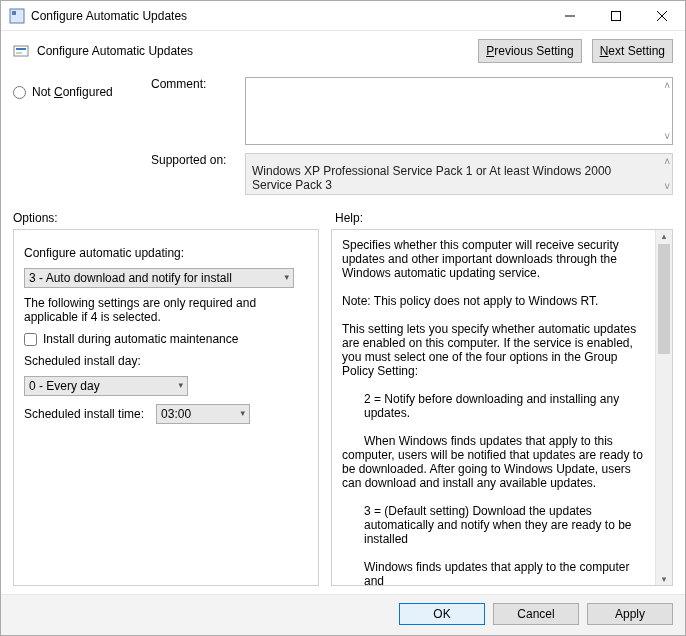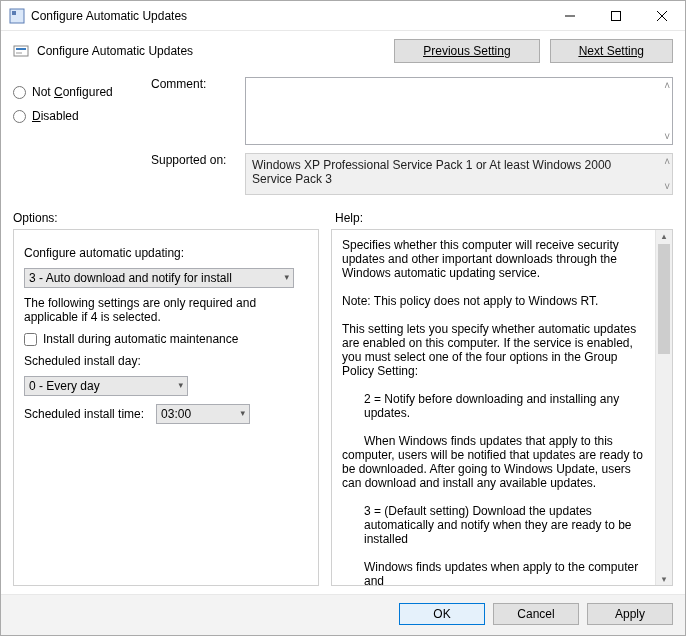--- a/index.html
+++ b/index.html
@@ -4,33 +4,33 @@
 <style>
 * { box-sizing: border-box; font-family: "Segoe UI", Tahoma, sans-serif; font-size: 12px; }
 body { margin: 0; background: #fff; width: 686px; height: 636px; border: 1px solid #aaa; display: flex; flex-direction: column; }
 .titlebar { height: 30px; background: #fff; display: flex; align-items: center; padding: 0 0 0 8px; border-bottom: 1px solid #e8e8e8; }
 .titlebar .app-icon { width: 16px; height: 16px; margin-right: 6px; display: inline-flex; align-items: center; }
 .titlebar .title { flex: 1; }
 .titlebar .winbtn { width: 46px; height: 30px; display: flex; align-items: center; justify-content: center; }
 .subheader { display: flex; align-items: center; padding: 8px 12px 14px 12px; }
 .subheader .left { display: flex; align-items: center; gap: 8px; flex: 1; }
 .subheader .sh-icon { width: 16px; height: 16px; }
-.sh-btn { border: 1px solid #adadad; background: #e1e1e1; padding: 4px 28px; margin-left: 10px; text-decoration: underline; }
+.sh-btn { border: 1px solid #adadad; background: #e1e1e1; padding: 4px 7px; margin-left: 10px; }
 .sh-btn .ul { text-decoration: underline; }
 .mid { display: flex; padding: 0 12px 8px 12px; gap: 10px; }
 .radios { width: 128px; padding-top: 4px; }
 .radio { display: flex; align-items: center; gap: 6px; margin: 4px 0 10px 0; }
 .radio input { margin: 0; }
 .labelcol { width: 88px; }
 .labelrow { display: flex; gap: 6px; margin-bottom: 8px; }
 .comment-box { flex: 1; height: 68px; border: 1px solid #abadb3; background: #fff; position: relative; }
 .comment-box .scroll-up, .supported-box .scroll-up { position: absolute; right: 2px; top: 2px; color: #888; font-size: 10px; }
 .comment-box .scroll-down, .supported-box .scroll-down { position: absolute; right: 2px; bottom: 2px; color: #888; font-size: 10px; }
 .supported-row { display: flex; gap: 6px; align-items: flex-start; margin-top: 4px; }
-.supported-box { flex: 1; height: 42px; border: 1px solid #d0d0d0; background: #f0f0f0; padding: 4px 20px 4px 6px; position: relative; color: #222; }
+.supported-box { flex: 1; height: 42px; border: 1px solid #d0d0d0; background: #f0f0f0; padding: 10px 20px 4px 6px; position: relative; color: #222; }
 .section-labels { display: flex; padding: 8px 12px 4px 12px; gap: 12px; }
 .section-labels .opt { width: 310px; }
 .panes { display: flex; padding: 0 12px 8px 12px; gap: 12px; flex: 1; min-height: 0; }
 .pane { border: 1px solid #d0d0d0; background: #fff; padding: 8px 10px; }
 .options-pane { width: 306px; }
 .help-pane { flex: 1; position: relative; padding-right: 20px; overflow: hidden; }
 .help-pane .scrollbar { position: absolute; right: 0; top: 0; bottom: 0; width: 17px; background: #f0f0f0; border-left: 1px solid #e4e4e4; }
 .help-pane .scrollbar .thumb { position: absolute; top: 14px; left: 2px; right: 2px; height: 110px; background: #cdcdcd; }
 .help-pane .scrollbar .arr { position: absolute; left: 0; right: 0; text-align: center; font-size: 9px; color: #666; }
 .help-pane .scrollbar .arr.top { top: 1px; }
@@ -93,24 +93,20 @@
   <button class="sh-btn" type="button"><span class="ul">P</span>revious Setting</button>
   <button class="sh-btn" type="button"><span class="ul">N</span>ext Setting</button>
 </div>
 
 <div class="mid">
   <div class="radios">
     <label class="radio">
       <input type="radio" name="st" style="">
       <span>Not <span style="text-decoration:underline">C</span>onfigured</span>
     </label>
-    <label class="radio">
-      <input type="radio" name="st" style="">
-      <span><span style="text-decoration:underline">D</span>isabled</span>
-    </label>
   </div>
   <div style="flex:1">
     <div class="labelrow">
       <div class="labelcol">Comment:</div>
       <div class="comment-box">
         <span class="scroll-up">˄</span>
         <span class="scroll-down">˅</span>
       </div>
     </div>
     <div class="supported-row">
@@ -156,21 +152,21 @@
   </div>
 
   <div class="pane help-pane">
     <div class="help-text">
       <p>Specifies whether this computer will receive security updates and other important downloads through the Windows automatic updating service.</p>
       <p>Note: This policy does not apply to Windows RT.</p>
       <p>This setting lets you specify whether automatic updates are enabled on this computer. If the service is enabled, you must select one of the four options in the Group Policy Setting:</p>
       <p class="indent">2 = Notify before downloading and installing any updates.</p>
       <p><span style="display:inline-block;width:22px"></span><span>When Windows finds updates that apply to this computer, users will be notified that updates are ready to be downloaded. After going to Windows Update, users can download and install any available updates.</span></p>
       <p class="indent">3 = (Default setting) Download the updates automatically and notify when they are ready to be installed</p>
-      <p class="indent">Windows finds updates when apply to the computer and</p>
+      <p class="indent">Windows finds updates that apply to the computer and</p>
     </div>
     <div class="scrollbar">
       <div class="arr top">▴</div>
       <div class="thumb"></div>
       <div class="arr bot">▾</div>
     </div>
   </div>
 </div>
 
 <div class="footer">

